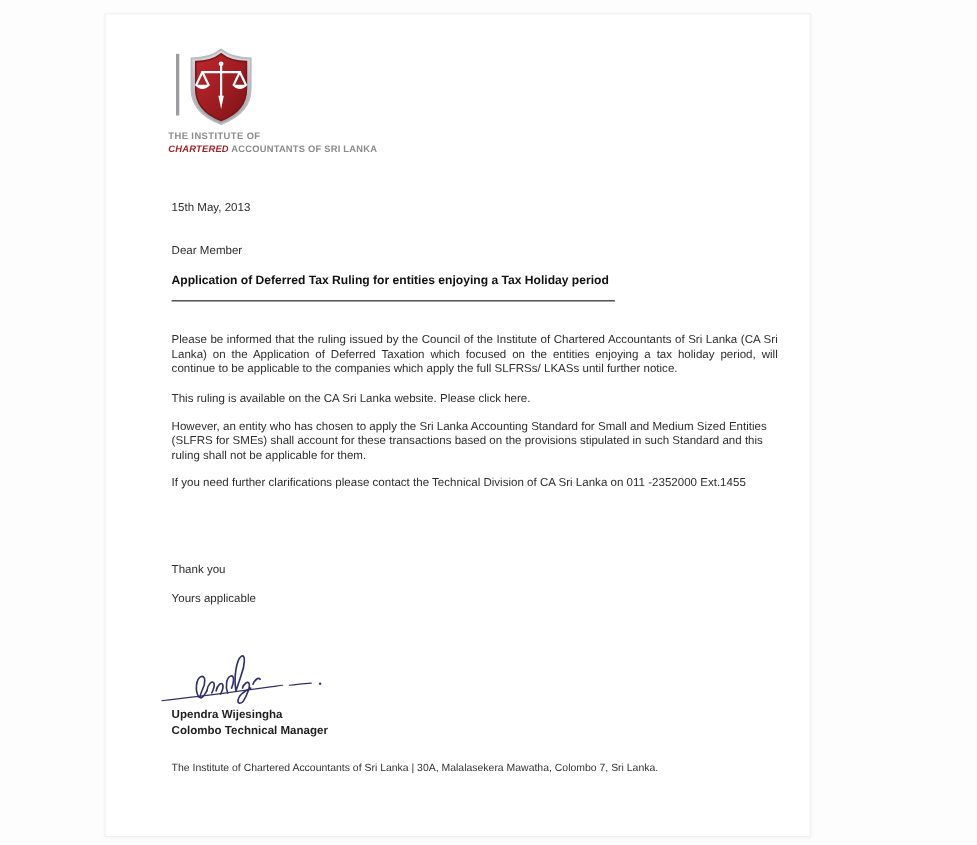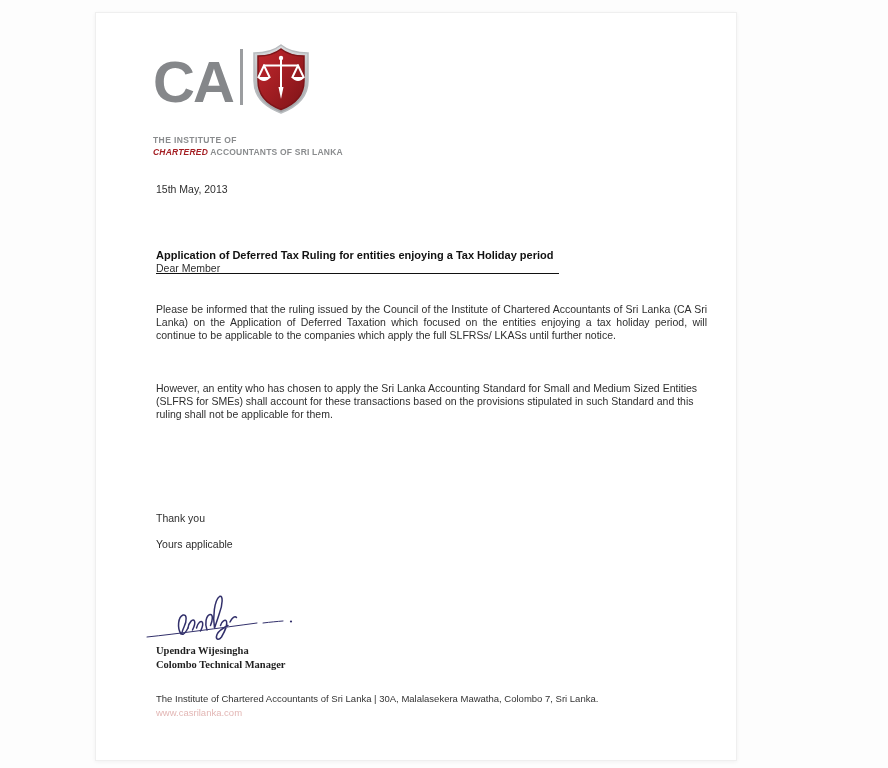--- a/index.html
+++ b/index.html
@@ -23,62 +23,61 @@
   .logo-ca {
     font-size: 58px; font-weight: 700; color: #85878a;
     letter-spacing: -2px; line-height: 1; margin-top: 10px;
   }
   .logo-bar {
     width: 3px; height: 56px; background: #9b9da0;
     margin: 6px 6px 0 7px;
   }
   .logo-shield { margin-top: 0; }
   .logo-line1 {
-    margin-top: 20px; font-size: 8.5px; font-weight: 700;
+    margin-top: 3px; font-size: 8.5px; font-weight: 700;
     color: #8a8c8e; letter-spacing: 0.4px;
   }
   .logo-line2 {
     margin-top: 2px; font-size: 8.5px; font-weight: 700;
     color: #8a8c8e; letter-spacing: 0.2px; white-space: nowrap;
   }
   .logo-line2 .red { color: #a41e23; font-style: italic; }
   
   .txt { position: absolute; left: 60px; color: #2e2e2e; font-size: 10.5px; line-height: 13px; }
   .block { width: 551px; }
   .date { top: 170px; }
-  .salutation { top: 209px; margin-top: 40px; }
+  .salutation { top: 209px; }
   .subject-wrap { top: 236px; }
   .subject {
     display: inline-block;
     font-size: 11px; font-weight: 700; color: #111;
     border-bottom: 1.6px solid #111;
     padding-right: 6px; padding-bottom: 11px;
   }
   .para1 { top: 290px; text-align: justify; }
   .para2 { top: 343px; }
   .para3 { top: 369px; }
   .para4 { top: 420px; }
   .thanks { top: 499px; }
   .sincerely { top: 525px; }
   .click-here { color: #2e2e2e; text-decoration: none; cursor: pointer; }
   
   .signature { position: absolute; left: 48px; top: 574px; }
-  .name-block { top: 631px; font-weight: 700; color: #1f1f1f; line-height: 13.5px; font-family: Liberation Serif, serif; }
+  .name-block { top: 631px; font-weight: 700; color: #1f1f1f; line-height: 13.5px; }
   
   .footer { position: absolute; left: 60px; top: 679px; width: 560px; font-size: 9.5px; line-height: 13.5px; color: #333; }
   .footer .website { color: #e3b7b5; text-decoration: none; cursor: pointer; }
 </style>
 </head>
 <body>
 
 <div class="page">
 
   <div class="logo">
     <div class="logo-top">
-      <div class="logo-ca">CA</div>
       <div class="logo-bar"></div>
       <svg class="logo-shield" width="64" height="72" viewBox="0 0 64 72">
         <defs>
           <linearGradient id="shieldRed" x1="0" y1="0" x2="1" y2="1">
             <stop offset="0" stop-color="#c0272d"></stop>
             <stop offset="0.45" stop-color="#a41e23"></stop>
             <stop offset="1" stop-color="#7e1418"></stop>
           </linearGradient>
           <linearGradient id="shieldRim" x1="0" y1="0" x2="0" y2="1">
             <stop offset="0" stop-color="#d9dbdd"></stop>
@@ -107,23 +106,25 @@
 
   <div class="txt date">15th May, 2013</div>
   <div class="txt salutation">Dear Member</div>
 
   <div class="txt subject-wrap">
     <span class="subject">Application of Deferred Tax Ruling for entities enjoying a Tax Holiday period</span>
   </div>
 
   <div class="txt block para1">Please be informed that the ruling issued by the Council of the Institute of Chartered Accountants of Sri Lanka (CA Sri Lanka) on the Application of Deferred  Taxation which focused on the entities enjoying a tax holiday period, will continue to be applicable to the companies which apply the full SLFRSs/ LKASs until further notice.</div>
 
+  <div class="txt block para2"><span>This ruling is available on the CA Sri Lanka website. Please </span><span class="click-here">click here</span><span>.</span></div>
 
   <div class="txt block para3">However, an entity who has chosen to apply the Sri Lanka Accounting Standard for Small and Medium Sized Entities (SLFRS for SMEs) shall account for these transactions based on the provisions stipulated in such Standard and this ruling shall not be applicable for them.</div>
 
+  <div class="txt block para4">If you need further clarifications please contact the Technical Division of CA Sri Lanka on 011 -2352000 Ext.1455</div>
 
   <div class="txt thanks">Thank you</div>
   <div class="txt sincerely">Yours applicable</div>
 
   <svg class="signature" width="175" height="58" viewBox="0 0 175 58">
     <g stroke="#32306b" fill="none" stroke-linecap="round">
       <path d="M3 50 C 32 47, 76 41, 113 36" stroke-width="1"></path>
       <path d="M119 36 C 127 35, 133 34.5, 139 34" stroke-width="1"></path>
       <circle cx="147" cy="34.5" r="1.1" fill="#32306b" stroke="none"></circle>
       <path d="M37 47 C 33 41, 34 30, 39 28 C 43 27, 43 34, 40 40 C 38.5 43.5, 37.5 46, 38 47 C 39 48.5, 42 45, 44 41" stroke-width="1.5"></path>
@@ -136,16 +137,15 @@
     </g>
   </svg>
 
   <div class="txt name-block">
     <div>Upendra Wijesingha</div>
     <div>Colombo Technical Manager</div>
   </div>
 
   <div class="footer">
     <div>The Institute of Chartered Accountants of Sri Lanka | 30A, Malalasekera Mawatha, Colombo 7, Sri Lanka.</div>
-    <div><span class="website">www.casrilanka.com</span></div>
   </div>
 
 </div>
 
 </body></html>

